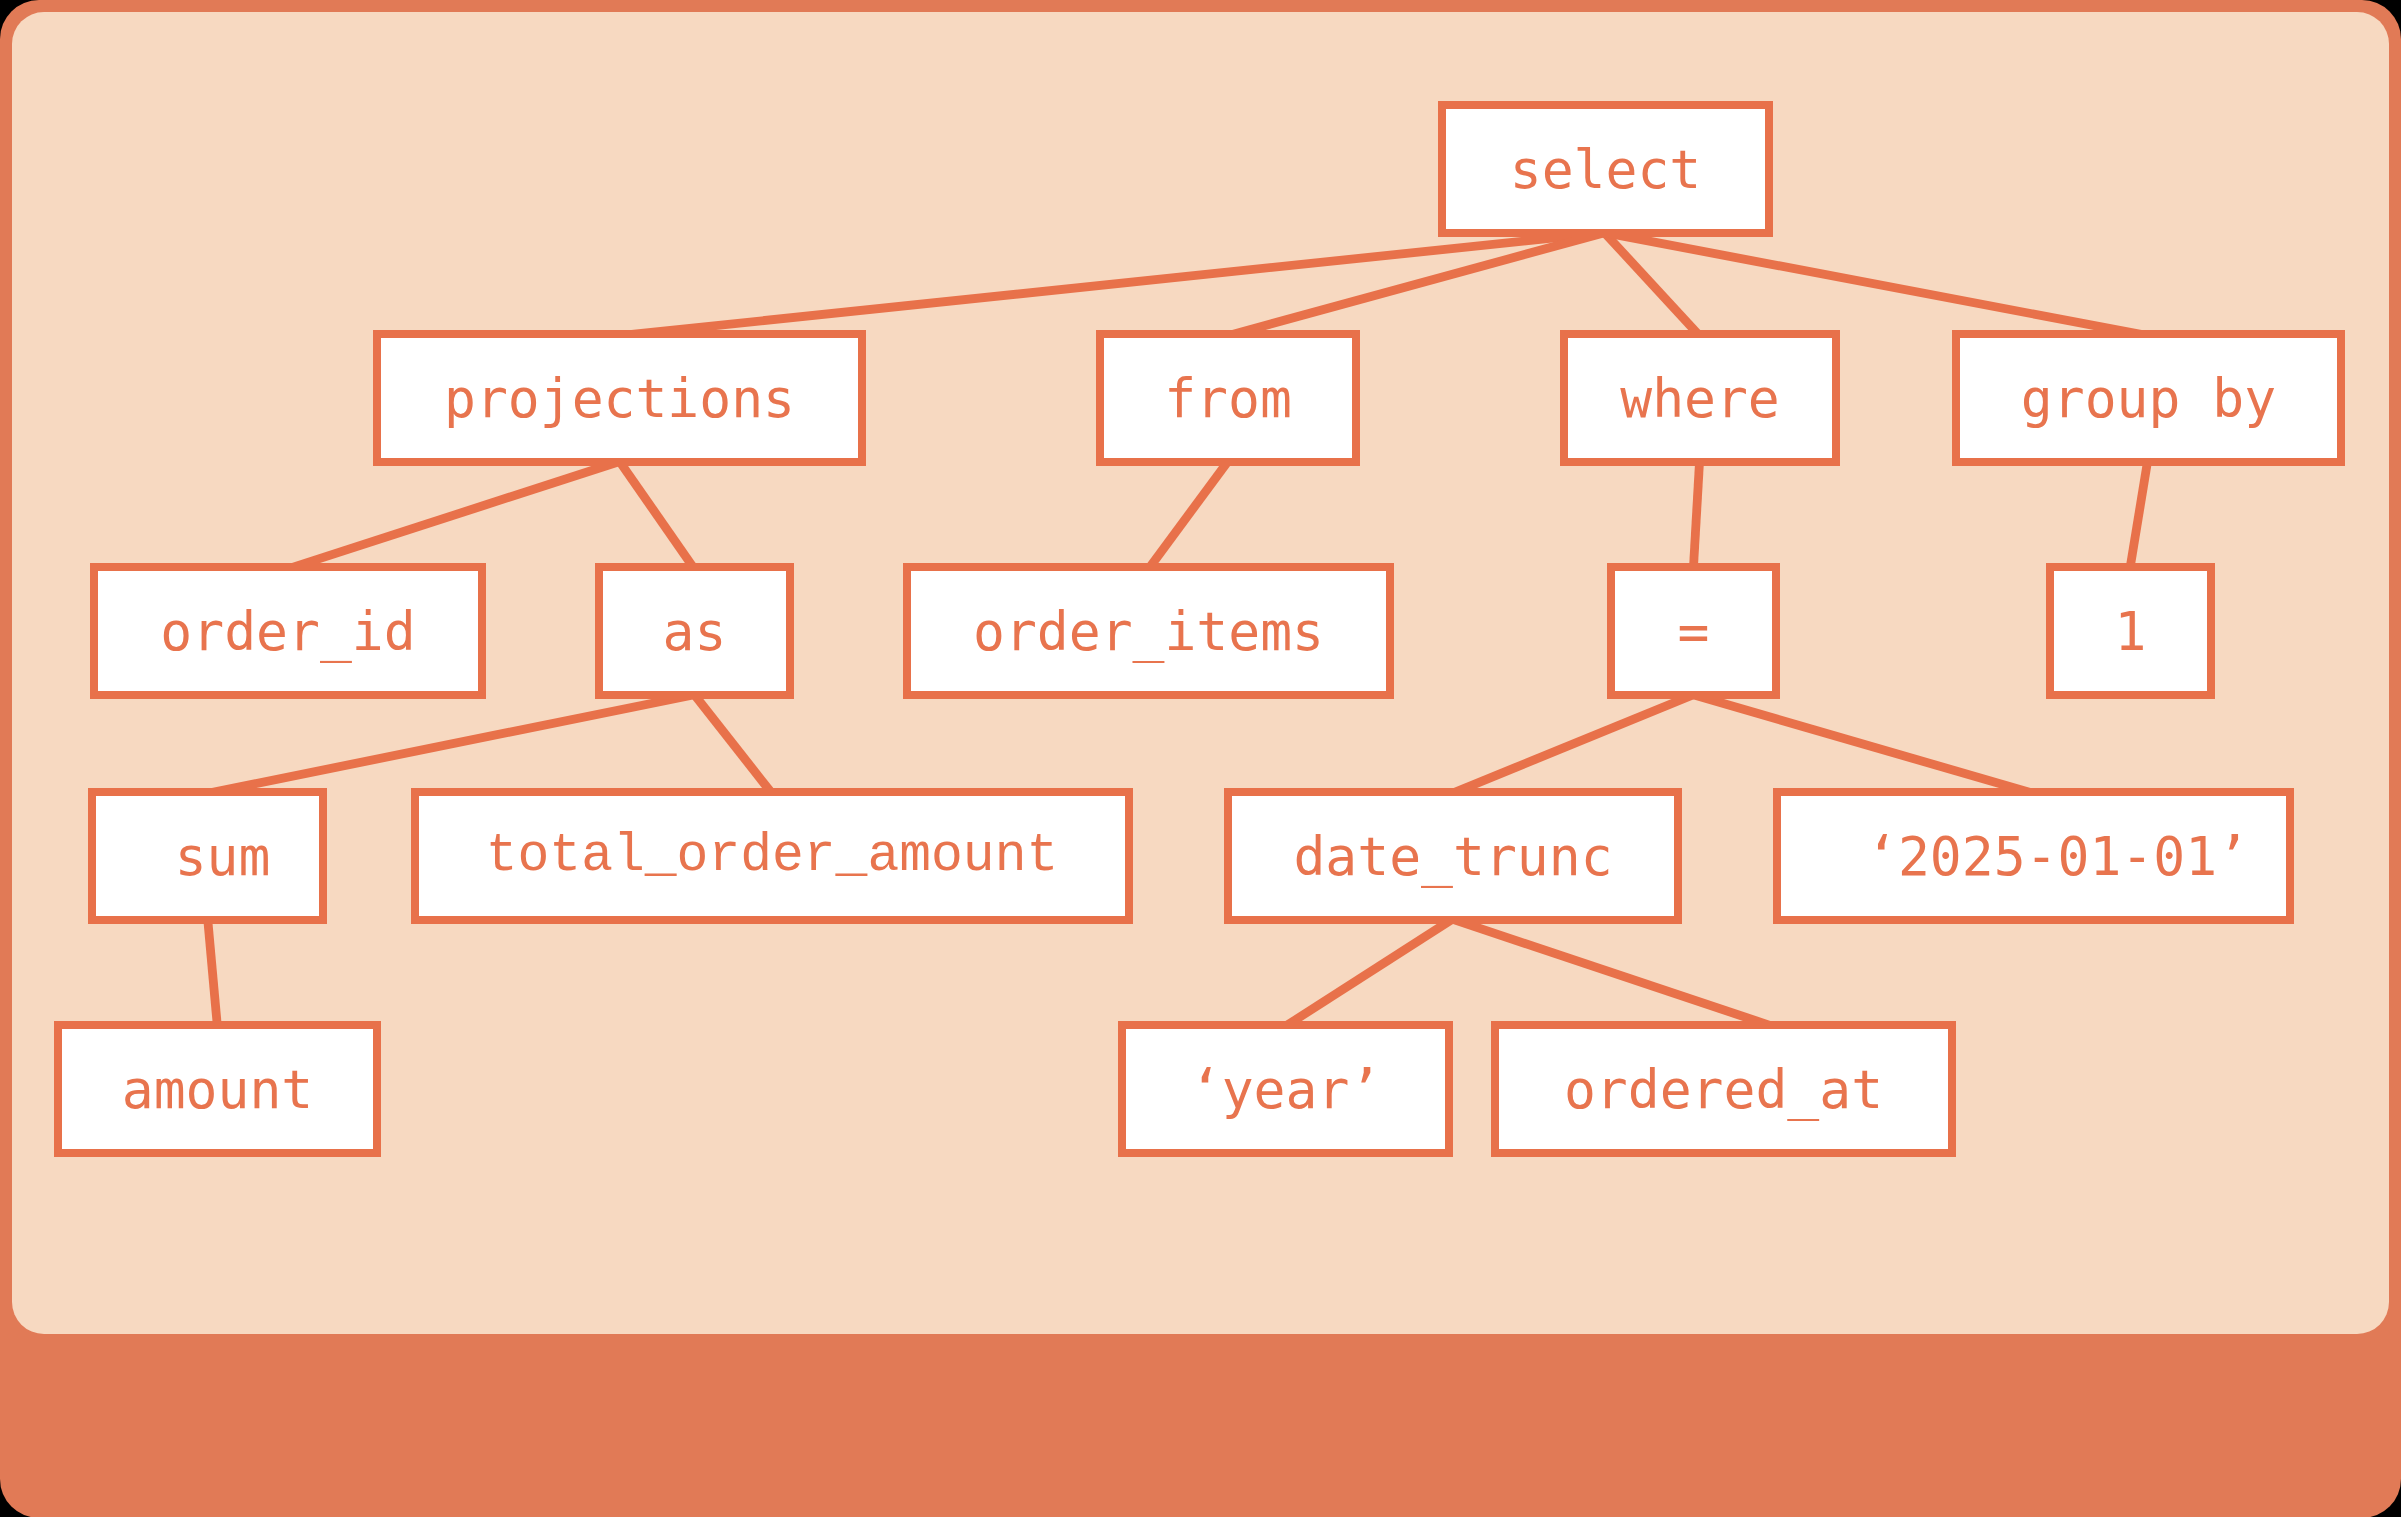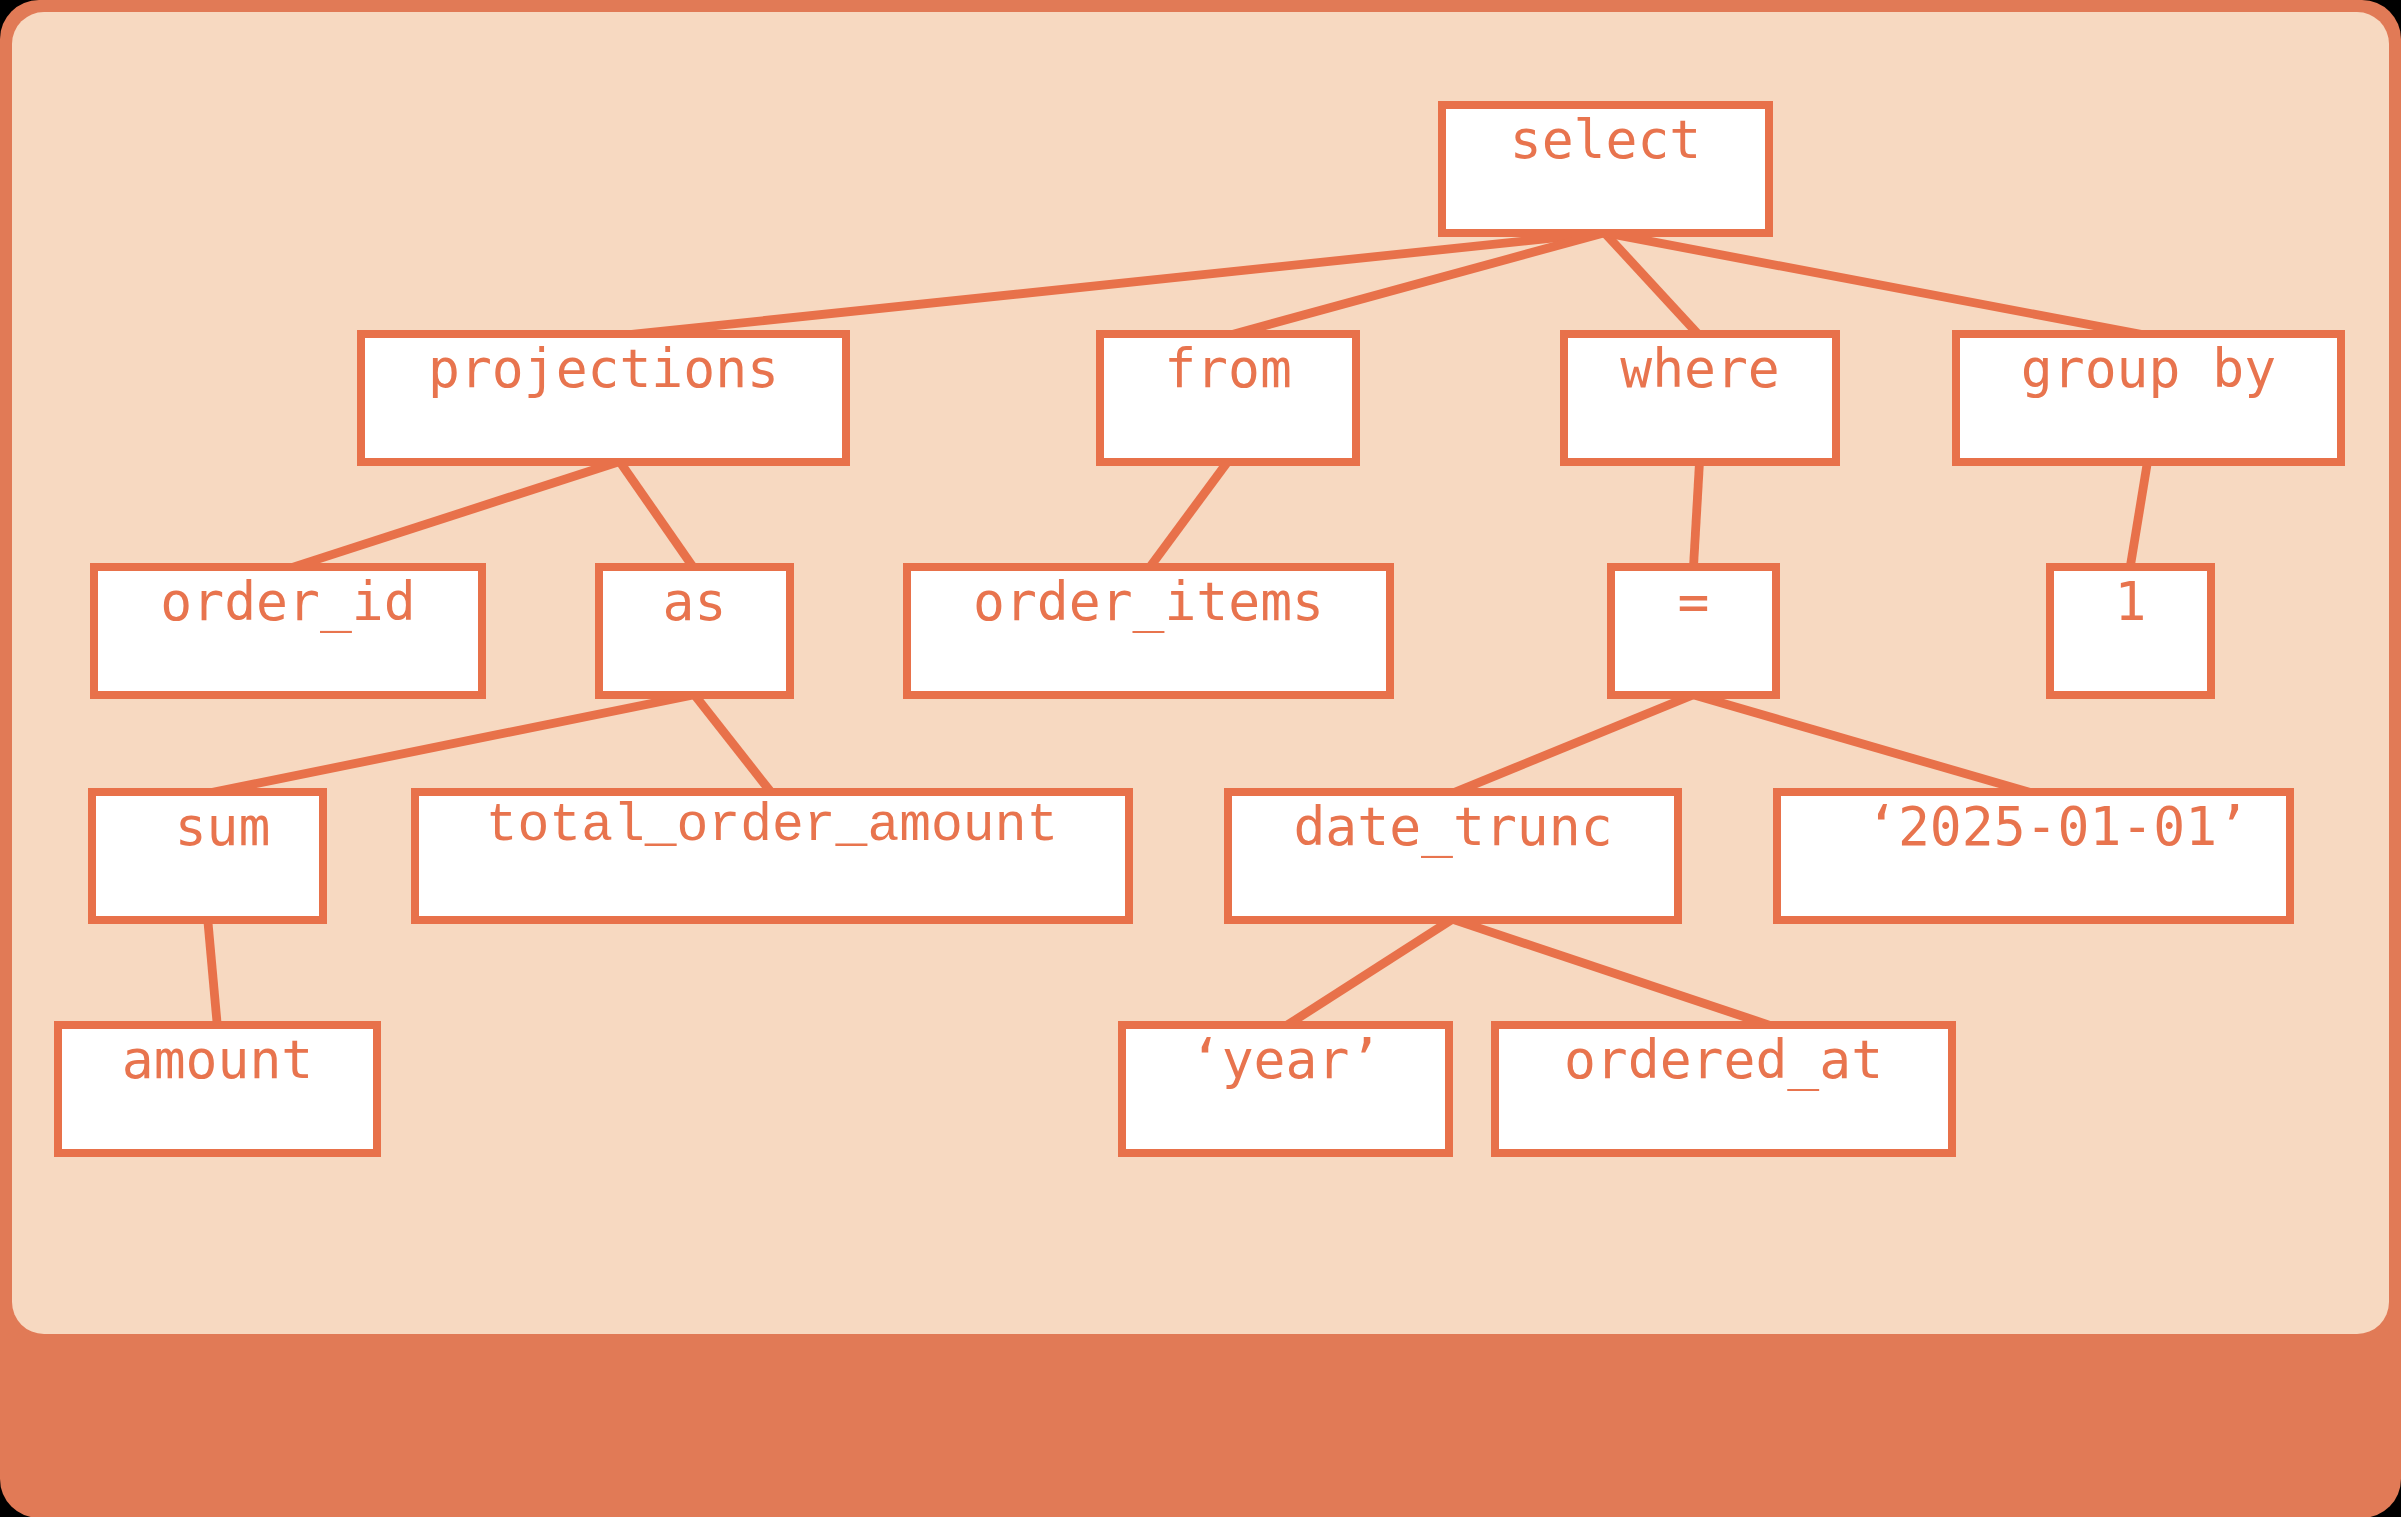--- a/index.html
+++ b/index.html
@@ -36,20 +36,21 @@
   .edges line {
     stroke: var(--edge, #E8714A);
     stroke-width: 10;
   }
   .node {
     position: absolute;
     box-sizing: border-box;
     background: var(--node-fill, #FFFFFF);
     border: 8.8px solid var(--node-border, #E8714A);
     display: flex;
+    align-items: center;
     justify-content: center;
   }
   .node span {
     font-size: 53px;
     letter-spacing: 0px;
     color: var(--node-text, #E8744E);
     white-space: pre;
   }
   .footer {
     position: absolute;
@@ -100,21 +101,21 @@
       <line x1="1924" y1="789" x2="2310" y2="901"></line>
       <line x1="236" y1="1044" x2="247" y2="1166"></line>
       <line x1="1650" y1="1044" x2="1460" y2="1166"></line>
       <line x1="1650" y1="1044" x2="2015" y2="1166"></line>
     </svg>
 
   <div id="nodes-layer">
       <div class="node" style="left: 1438px; top: 101px; width: 335px; height: 136px;">
         <span>select</span>
       </div>
-      <div class="node" style="left: 357px; top: 330px; width: 493px; height: 136px;">
+      <div class="node" style="left: 373px; top: 330px; width: 493px; height: 136px;">
         <span>projections</span>
       </div>
       <div class="node" style="left: 1096px; top: 330px; width: 264px; height: 136px;">
         <span>from</span>
       </div>
       <div class="node" style="left: 1560px; top: 330px; width: 280px; height: 136px;">
         <span>where</span>
       </div>
       <div class="node" style="left: 1952px; top: 330px; width: 393px; height: 136px;">
         <span>group by</span>

